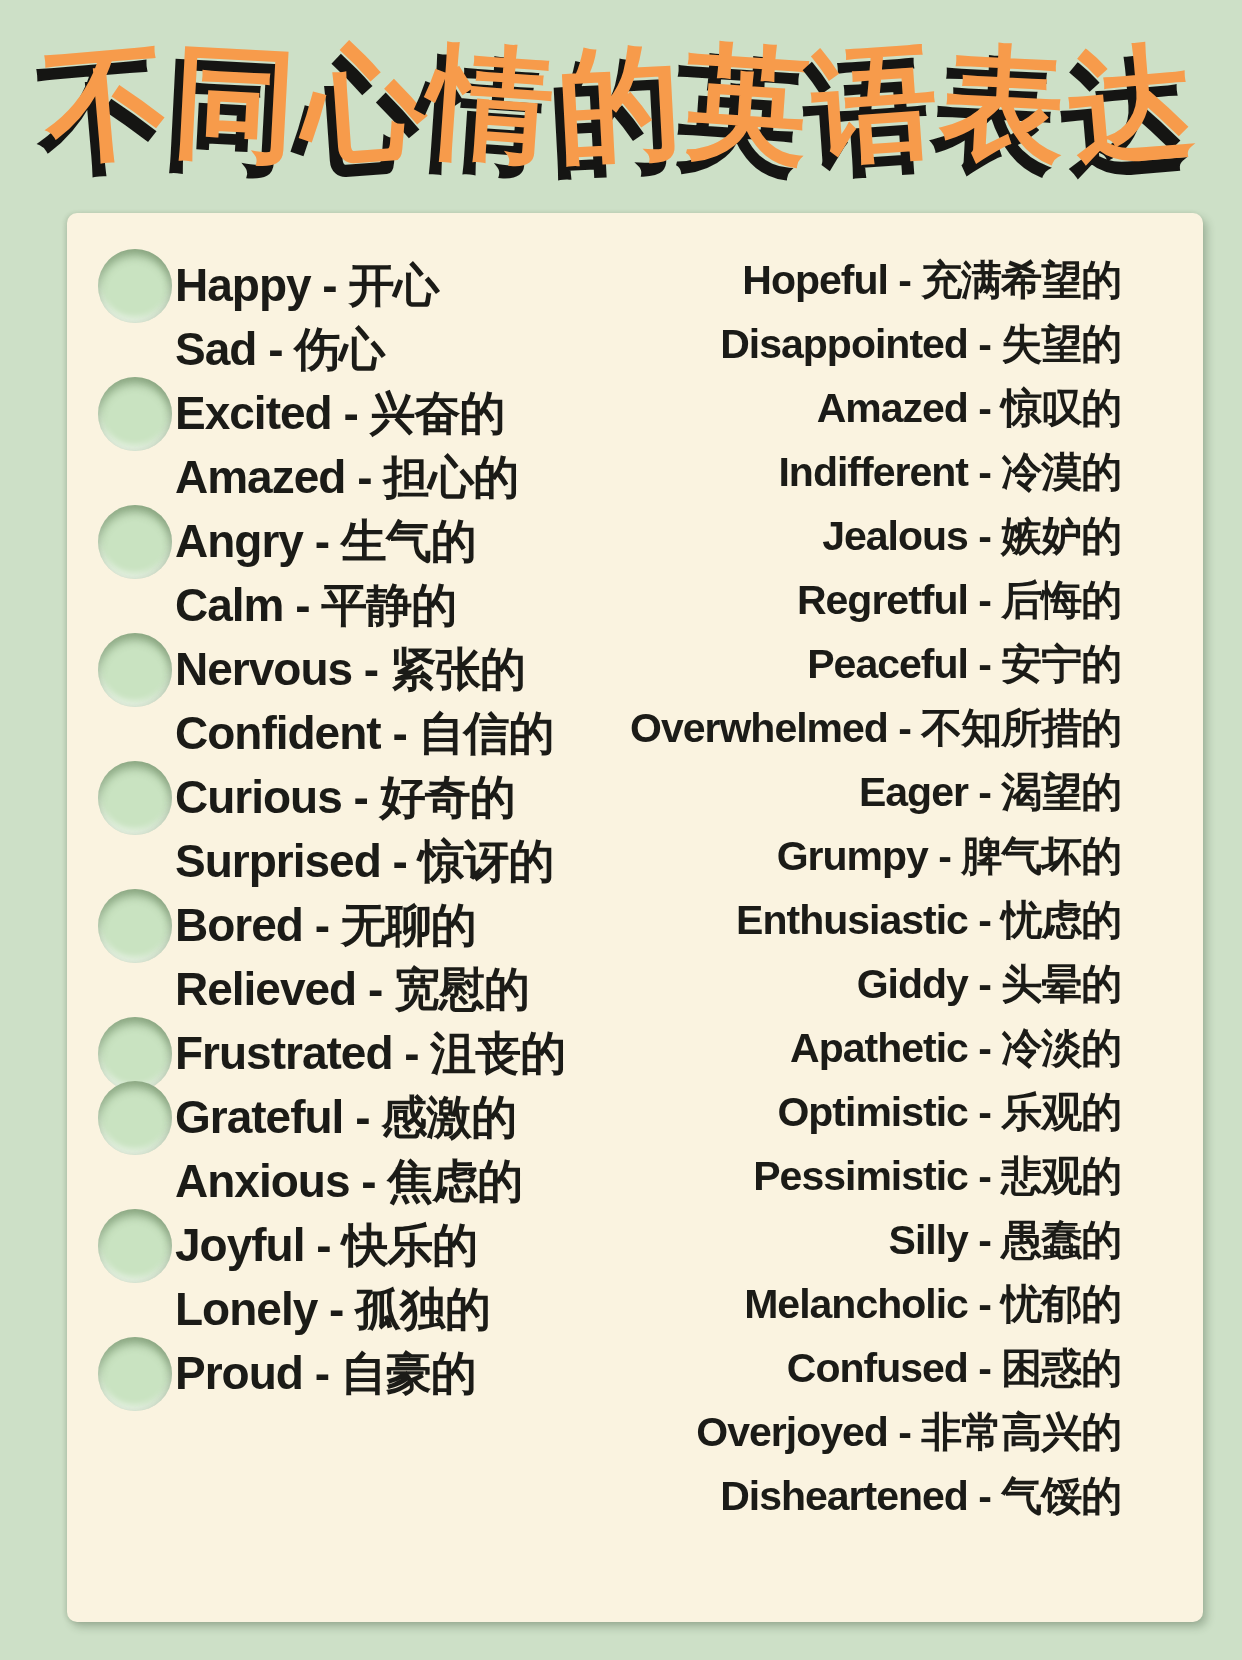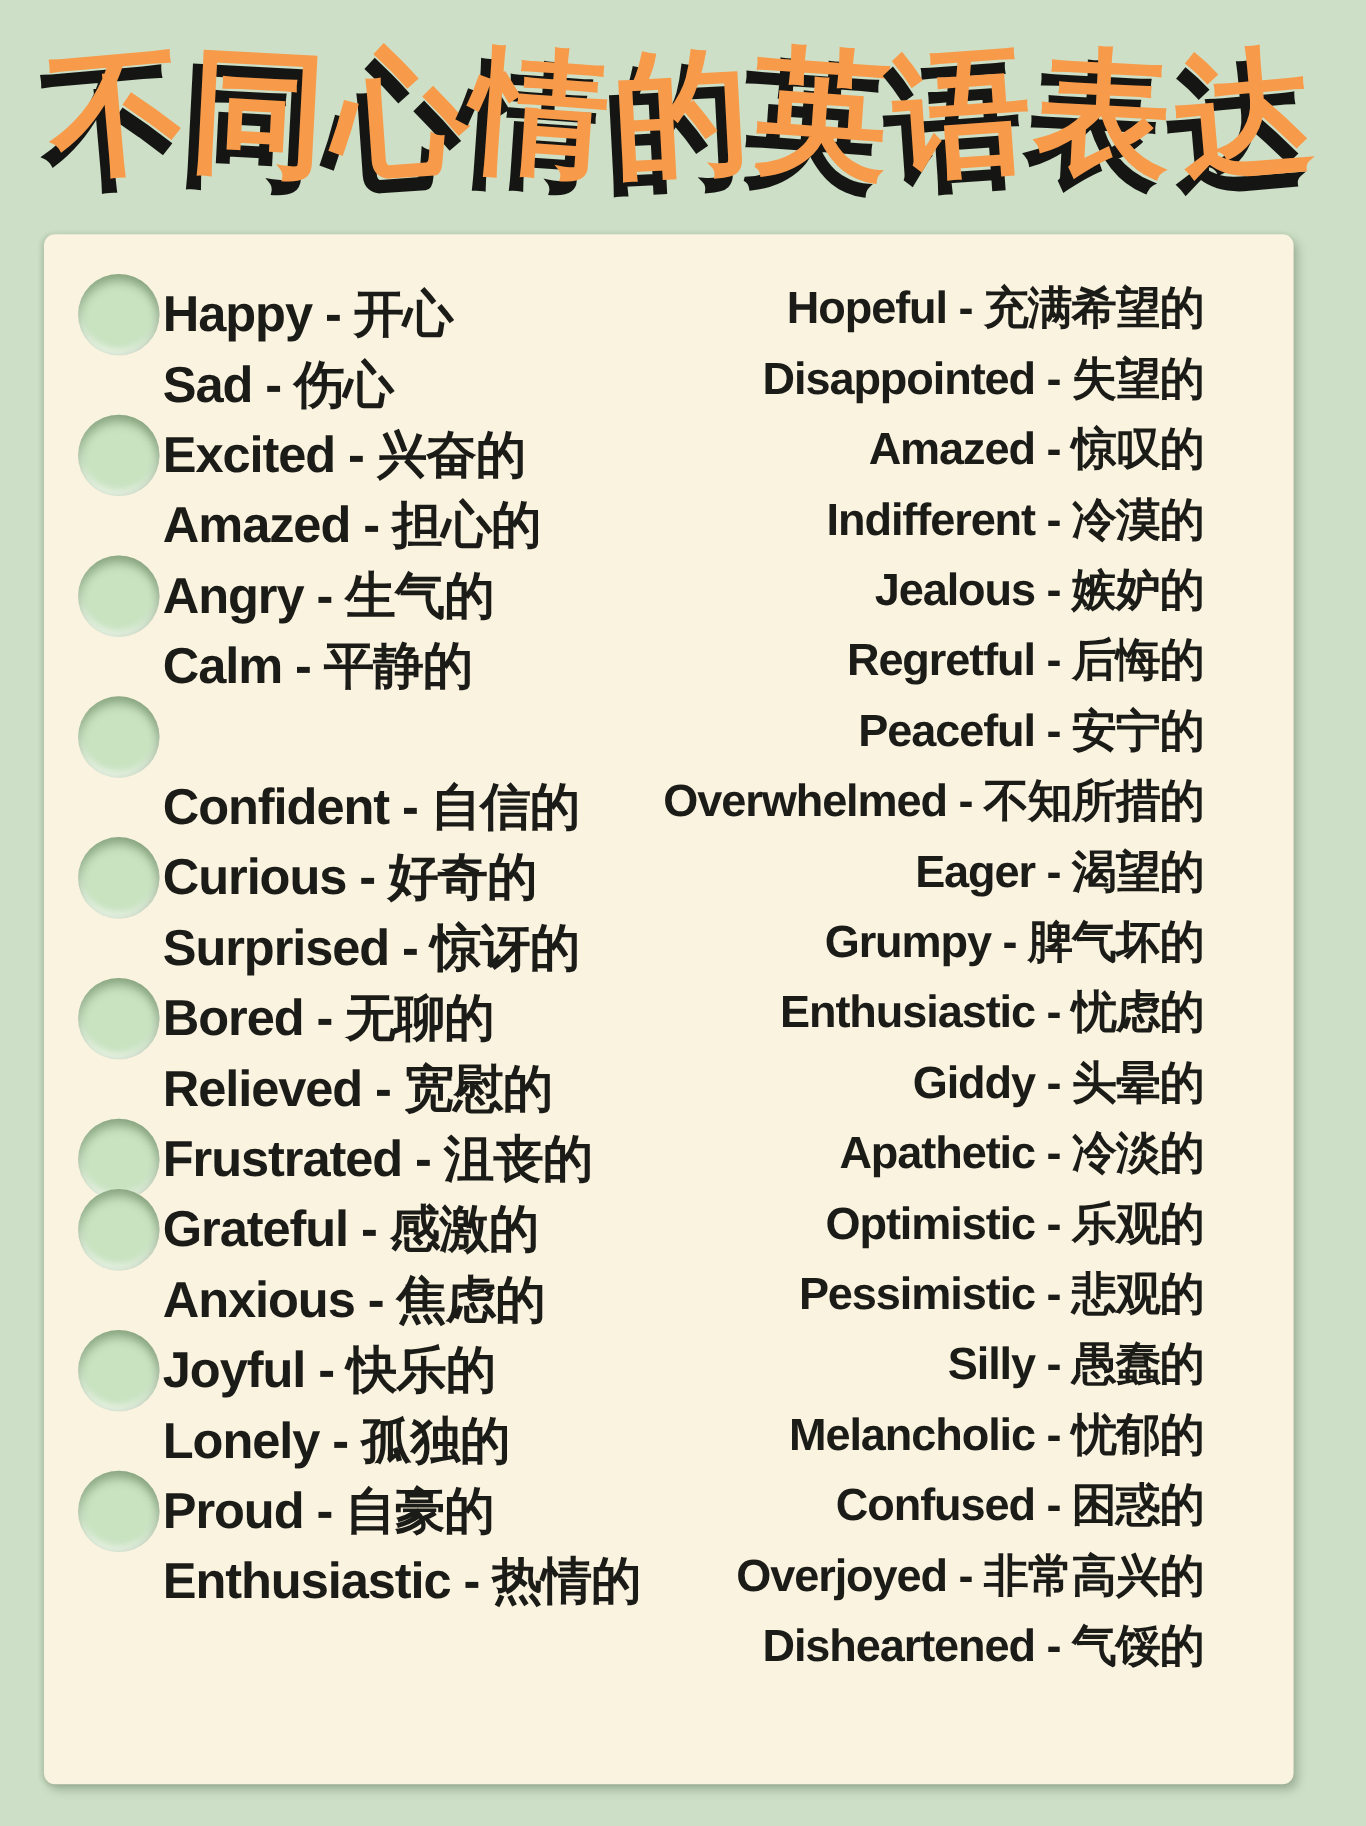--- a/index.html
+++ b/index.html
@@ -20,21 +20,21 @@
     letter-spacing:4px;
     white-space:nowrap;
   }
   .title .tchar{
     display:inline-block;
     text-shadow:-9px 13px 0 #151513;
   }
 
   
   .card{
-    position:absolute;left:40px;top:213px;
+    position:absolute;left:67px;top:213px;
     width:1136px;height:1409px;
     background:#faf3e0;
     border-radius:10px;
     box-shadow:4px 5px 9px rgba(40,60,35,.28), -2px 0 4px rgba(40,60,35,.12);
   }
 
   .col{position:absolute;display:flex;flex-direction:column;}
   .col-left{left:31px;top:41px;}
   .col-right{left:563px;top:35px;align-items:flex-end;}
 
@@ -98,20 +98,21 @@
           <span class="item-label">Angry - 生气的</span>
         </div>
         <div class="row">
           <div class="bullet-slot"></div>
           <span class="item-label">Calm - 平静的</span>
         </div>
         <div class="row">
           <div class="bullet-slot">
             <div class="bullet"></div>
           </div>
+          <span class="item-label">Nervous - 紧张的</span>
         </div>
         <div class="row">
           <div class="bullet-slot"></div>
           <span class="item-label">Confident - 自信的</span>
         </div>
         <div class="row">
           <div class="bullet-slot">
             <div class="bullet"></div>
           </div>
           <span class="item-label">Curious - 好奇的</span>
@@ -157,21 +158,20 @@
           <span class="item-label">Lonely - 孤独的</span>
         </div>
         <div class="row">
           <div class="bullet-slot">
             <div class="bullet"></div>
           </div>
           <span class="item-label">Proud - 自豪的</span>
         </div>
         <div class="row">
           <div class="bullet-slot"></div>
-          <span class="item-label">Enthusiastic - 热情的</span>
         </div>
       </div>
     <div class="col col-right" id="col-right">
         <div class="row">
           <span class="item-label">Hopeful - 充满希望的</span>
         </div>
         <div class="row">
           <span class="item-label">Disappointed - 失望的</span>
         </div>
         <div class="row">

